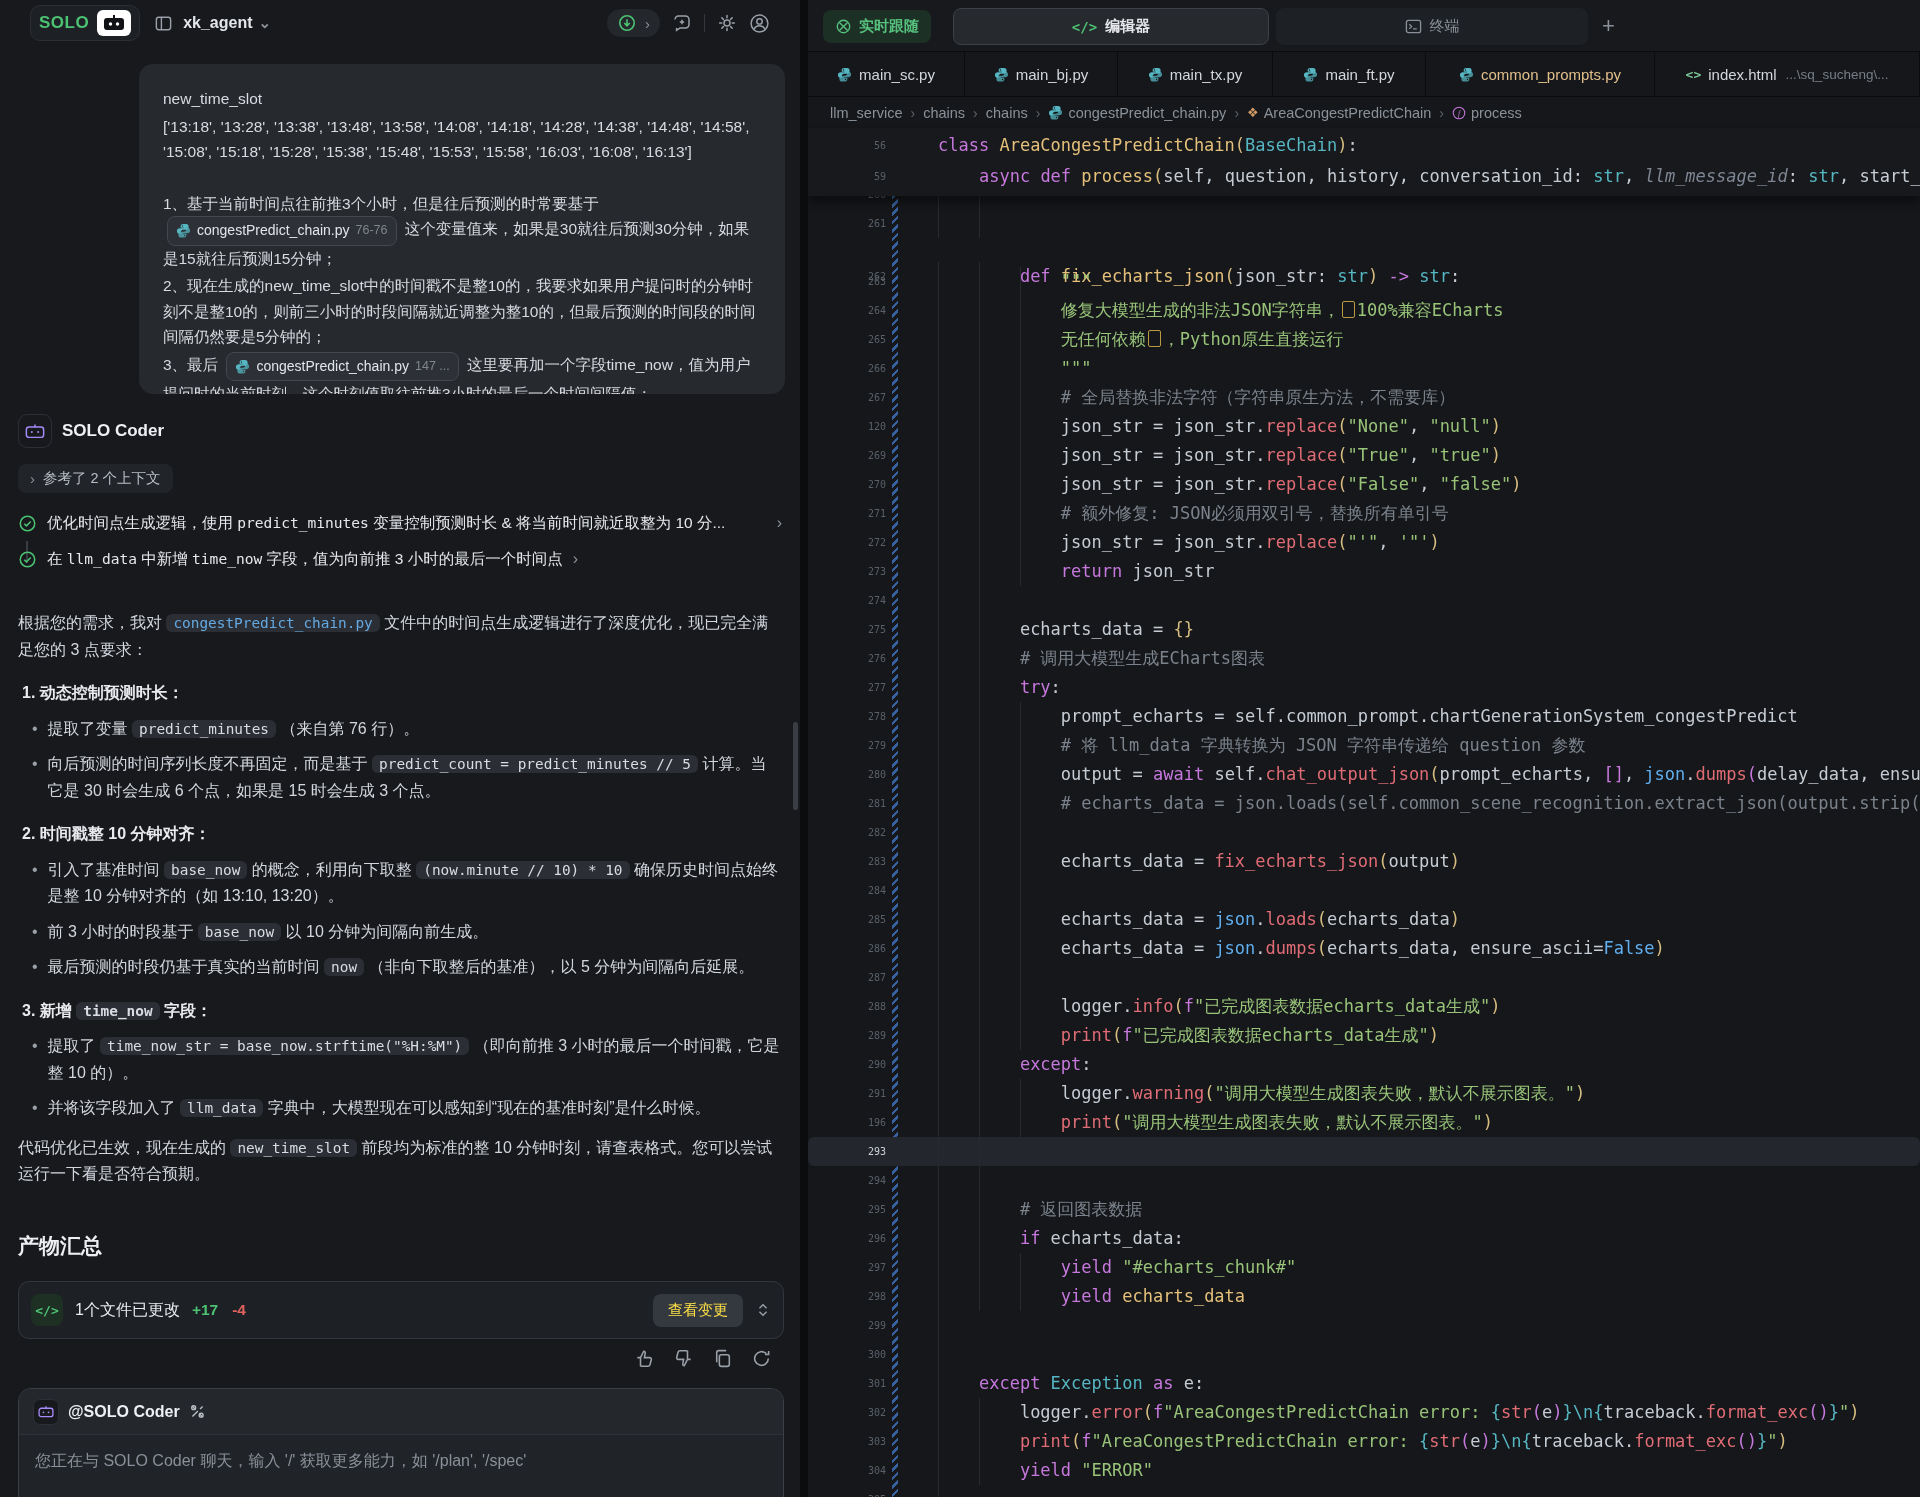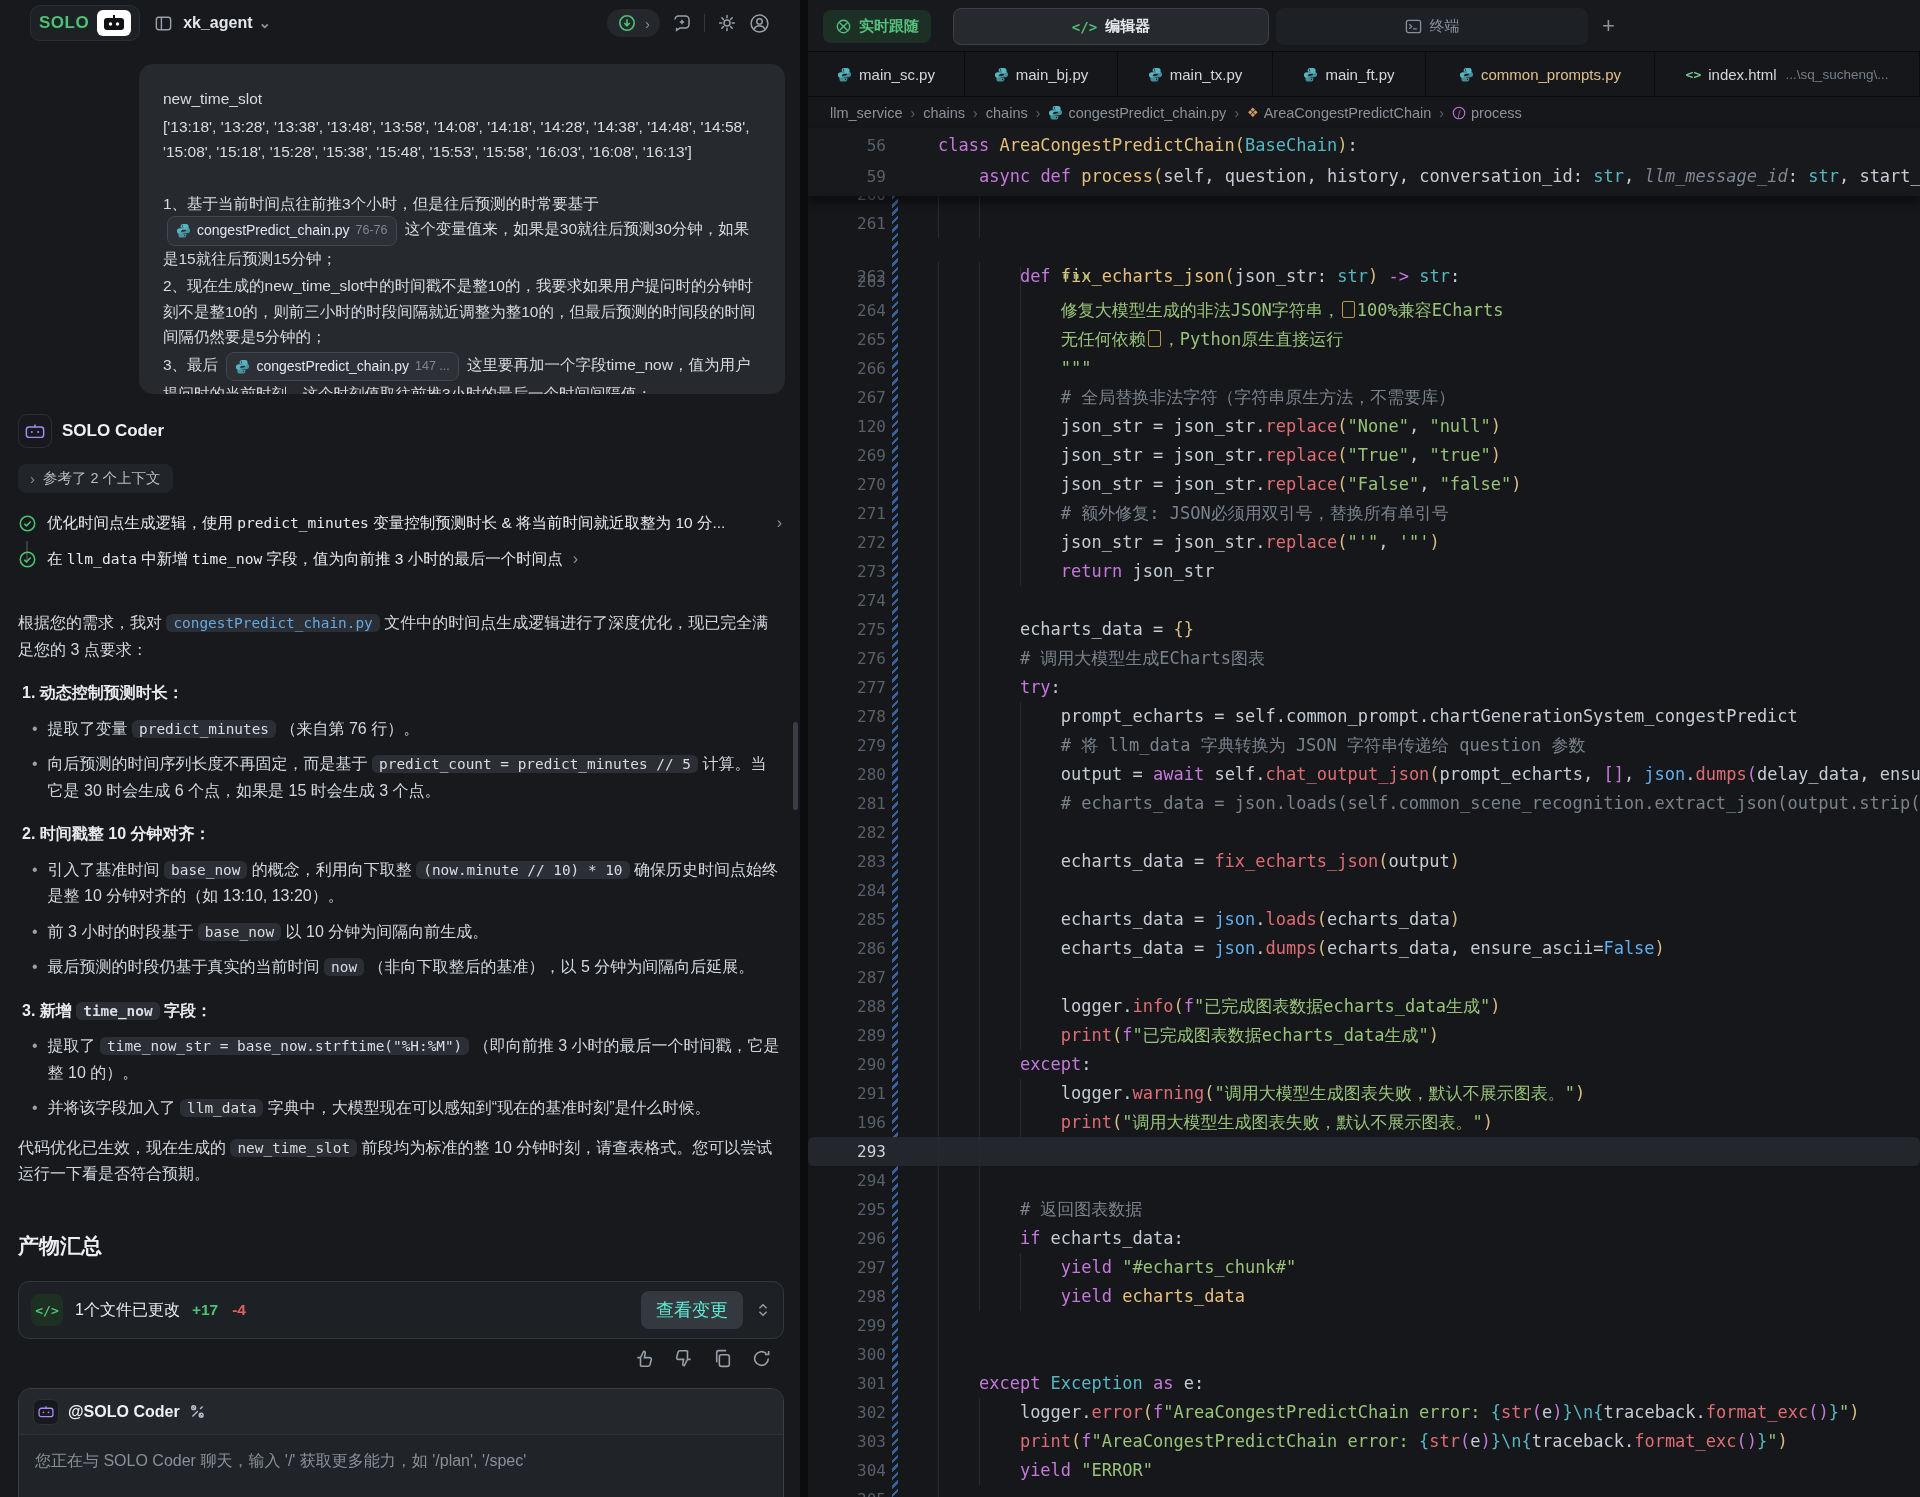--- a/index.html
+++ b/index.html
@@ -50,21 +50,21 @@
   .chip.blue{color:#64a9e2;}
   #artifact-h{position:absolute;left:18px;top:1232px;font-size:21px;font-weight:bold;color:#eceef1;}
   #fcard{position:absolute;left:18px;right:16px;top:1281px;height:58px;background:#1d2025;border:1px solid #33373d;border-radius:11px;
          display:flex;align-items:center;padding:0 12px;gap:12px;}
   .fcicon{width:32px;height:32px;background:#1e2f24;border-radius:8px;display:flex;align-items:center;justify-content:center;
           color:#4cc273;font-size:13px;font-weight:bold;font-family:"DejaVu Sans Mono",monospace;}
   .fctext{font-size:16px;color:#e8eaee;}
   .plus{color:#4cc273;font-weight:600;font-size:15.5px;}
   .minus{color:#e0635e;font-weight:600;font-size:15.5px;margin-left:2px;}
   .fc-right{margin-left:auto;display:flex;align-items:center;gap:12px;}
-  .btn{background:#34383f;border-radius:8px;padding:7px 15px;font-size:18px;color:#5eead4;}
+  .btn{background:#34383f;border-radius:8px;padding:7px 15px;font-size:15px;color:#fde047;}
   #act-icons{position:absolute;right:28px;top:1348px;display:flex;gap:18px;}
   #composer{position:absolute;left:18px;right:16px;top:1388px;height:160px;background:#202328;border:1px solid #3b3f46;border-radius:13px;overflow:hidden;}
   .comp-head{height:46px;display:flex;align-items:center;gap:9px;padding:0 14px;background:#24272c;border-bottom:1px solid #2e3238;}
   .comp-name{font-size:16px;font-weight:bold;color:#eef0f3;}
   .comp-body{padding:16px 16px;font-size:16px;color:#8a9099;}
   #lscroll{position:absolute;right:2px;top:722px;width:5px;height:88px;background:#3a3e44;border-radius:3px;}
   
   #seam{position:absolute;left:800px;top:0;width:8px;height:100%;background:#0b0c0e;}
   #editor{position:absolute;left:808px;top:0;right:0;height:100%;background:#15171a;overflow:hidden;}
   #vtabs{position:absolute;left:0;top:0;right:0;height:52px;background:#17191c;border-bottom:1px solid #0b0c0e;}
@@ -82,21 +82,21 @@
   #bcrumb{position:absolute;left:0;top:97px;right:0;height:31px;display:flex;align-items:center;gap:8px;padding:0 22px;
           font-size:14.5px;color:#8a9199;background:#15171a;}
   .bc-sep{color:#5d646d;font-size:14px;}
   .bc-item{display:flex;align-items:center;gap:5px;}
   .cls-ic{color:#d19a66;font-size:13px;}
   
   #sticky{position:absolute;left:0;top:128px;right:0;height:68px;background:#17191c;box-shadow:0 6px 10px rgba(0,0,0,.45);z-index:5;}
   #code{position:absolute;left:0;top:196px;right:0;bottom:0;overflow:hidden;}
   .crow{position:absolute;left:0;right:0;height:29px;}
   .crow.cur{background:#23262c;border-radius:6px;}
-  .lnum{position:absolute;left:10px;width:68px;text-align:right;font-family:"DejaVu Sans Mono",monospace;font-size:16px;color:#596069;line-height:29px;}
+  .lnum{position:absolute;left:10px;width:68px;text-align:right;font-family:"DejaVu Sans Mono",monospace;font-size:10px;color:#596069;line-height:29px;}
   .crow.cur .lnum{color:#cdd2d9;}
   .ctext{position:absolute;left:130px;right:0;white-space:pre;overflow:hidden;font-family:"DejaVu Sans Mono",monospace;font-size:17px;line-height:29px;}
   .hatch{position:absolute;left:84px;top:0;bottom:0;width:6px;
          background:repeating-linear-gradient(135deg,#3d6db5 0 2.5px,transparent 2.5px 6px);opacity:.85;}
   .guide{position:absolute;top:0;bottom:0;width:1px;background:#26292e;}
   
   .k{color:#c678dd;} .f{color:#e5c07b;} .c{color:#e06c75;} .s{color:#98c379;} .m{color:#7b828c;}
   .v{color:#c6ccd4;} .t{color:#56b6c2;} .b{color:#61afef;} .o{color:#c6ccd4;} .y{color:#d8bd80;}
   .u{color:#c678dd;} .z{color:#56b6c2;} .e{color:#56b6c2;} .d{color:#7e8694;font-style:italic;} .w{color:#e5c07b;}
   .tofu{display:inline-block;width:13px;height:17px;border:1px solid #b99a3f;border-radius:2px;vertical-align:-2px;margin:0 2px;}

